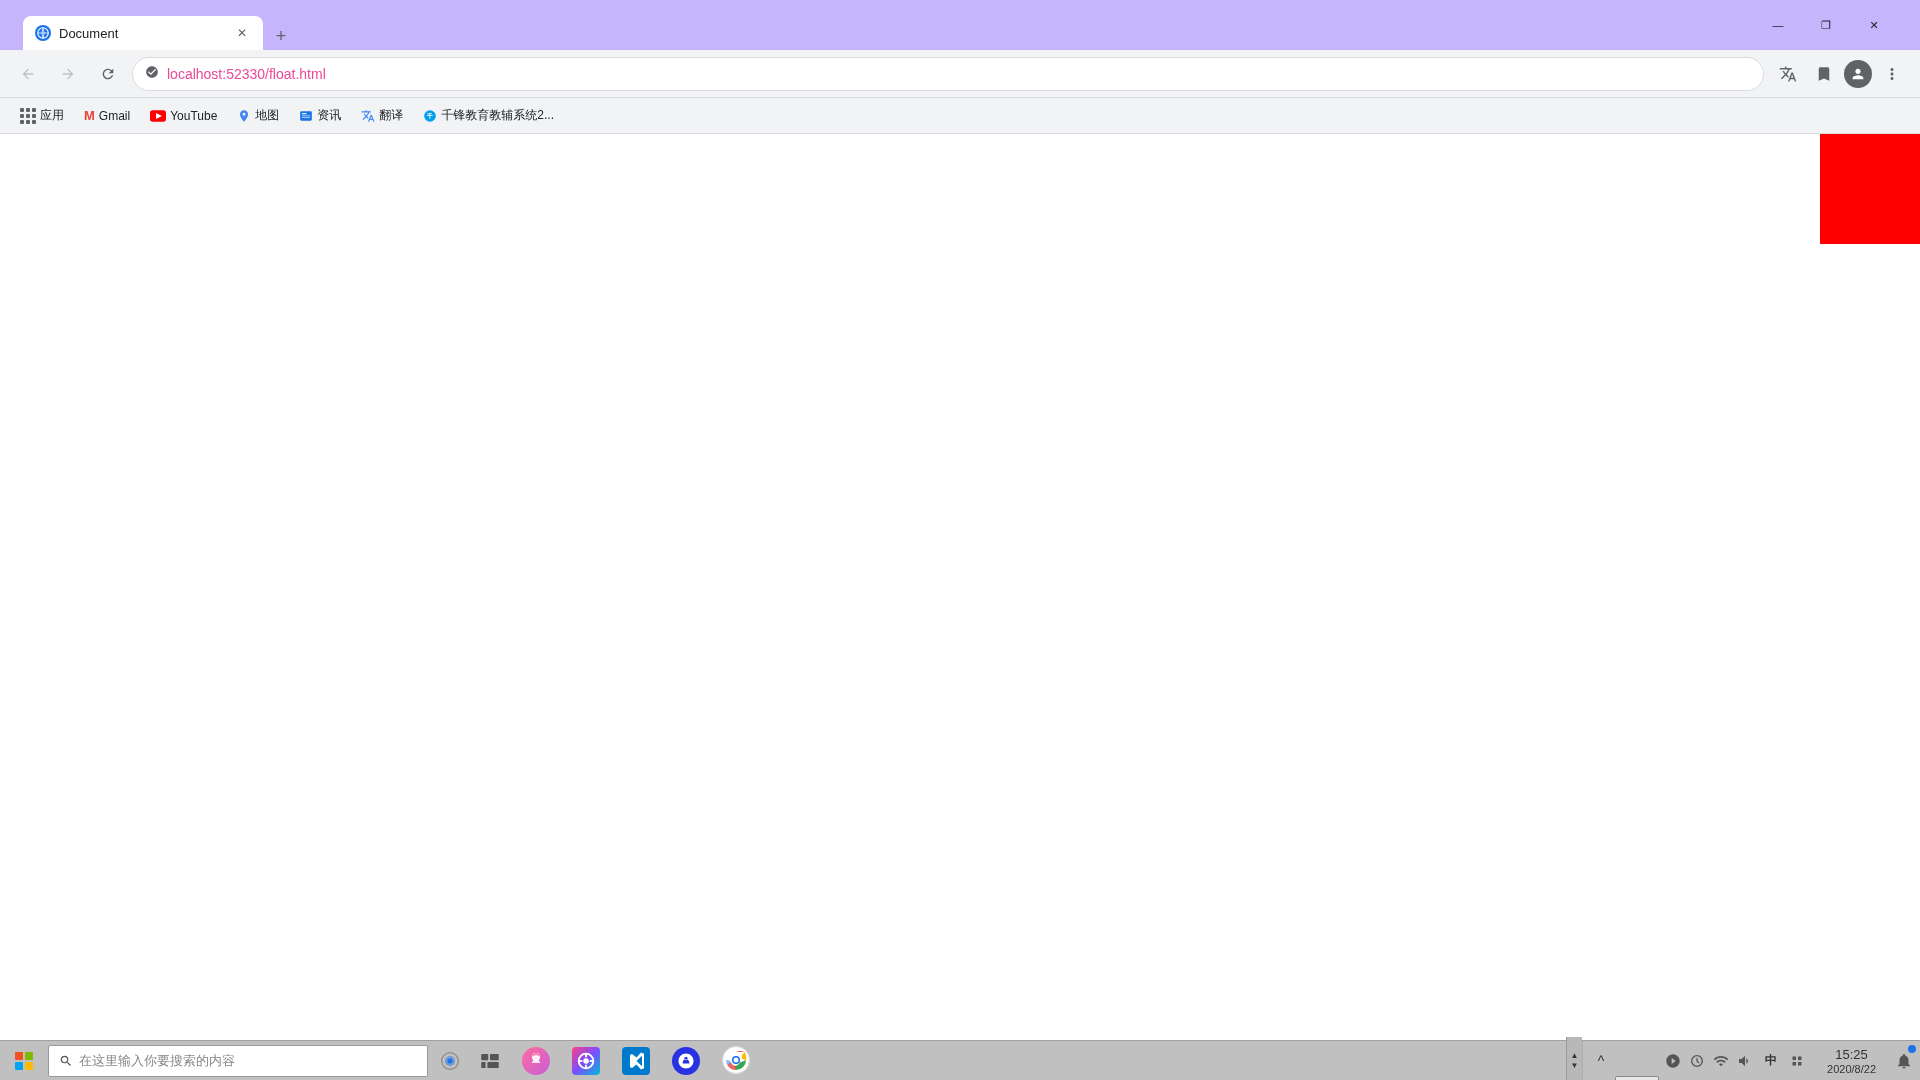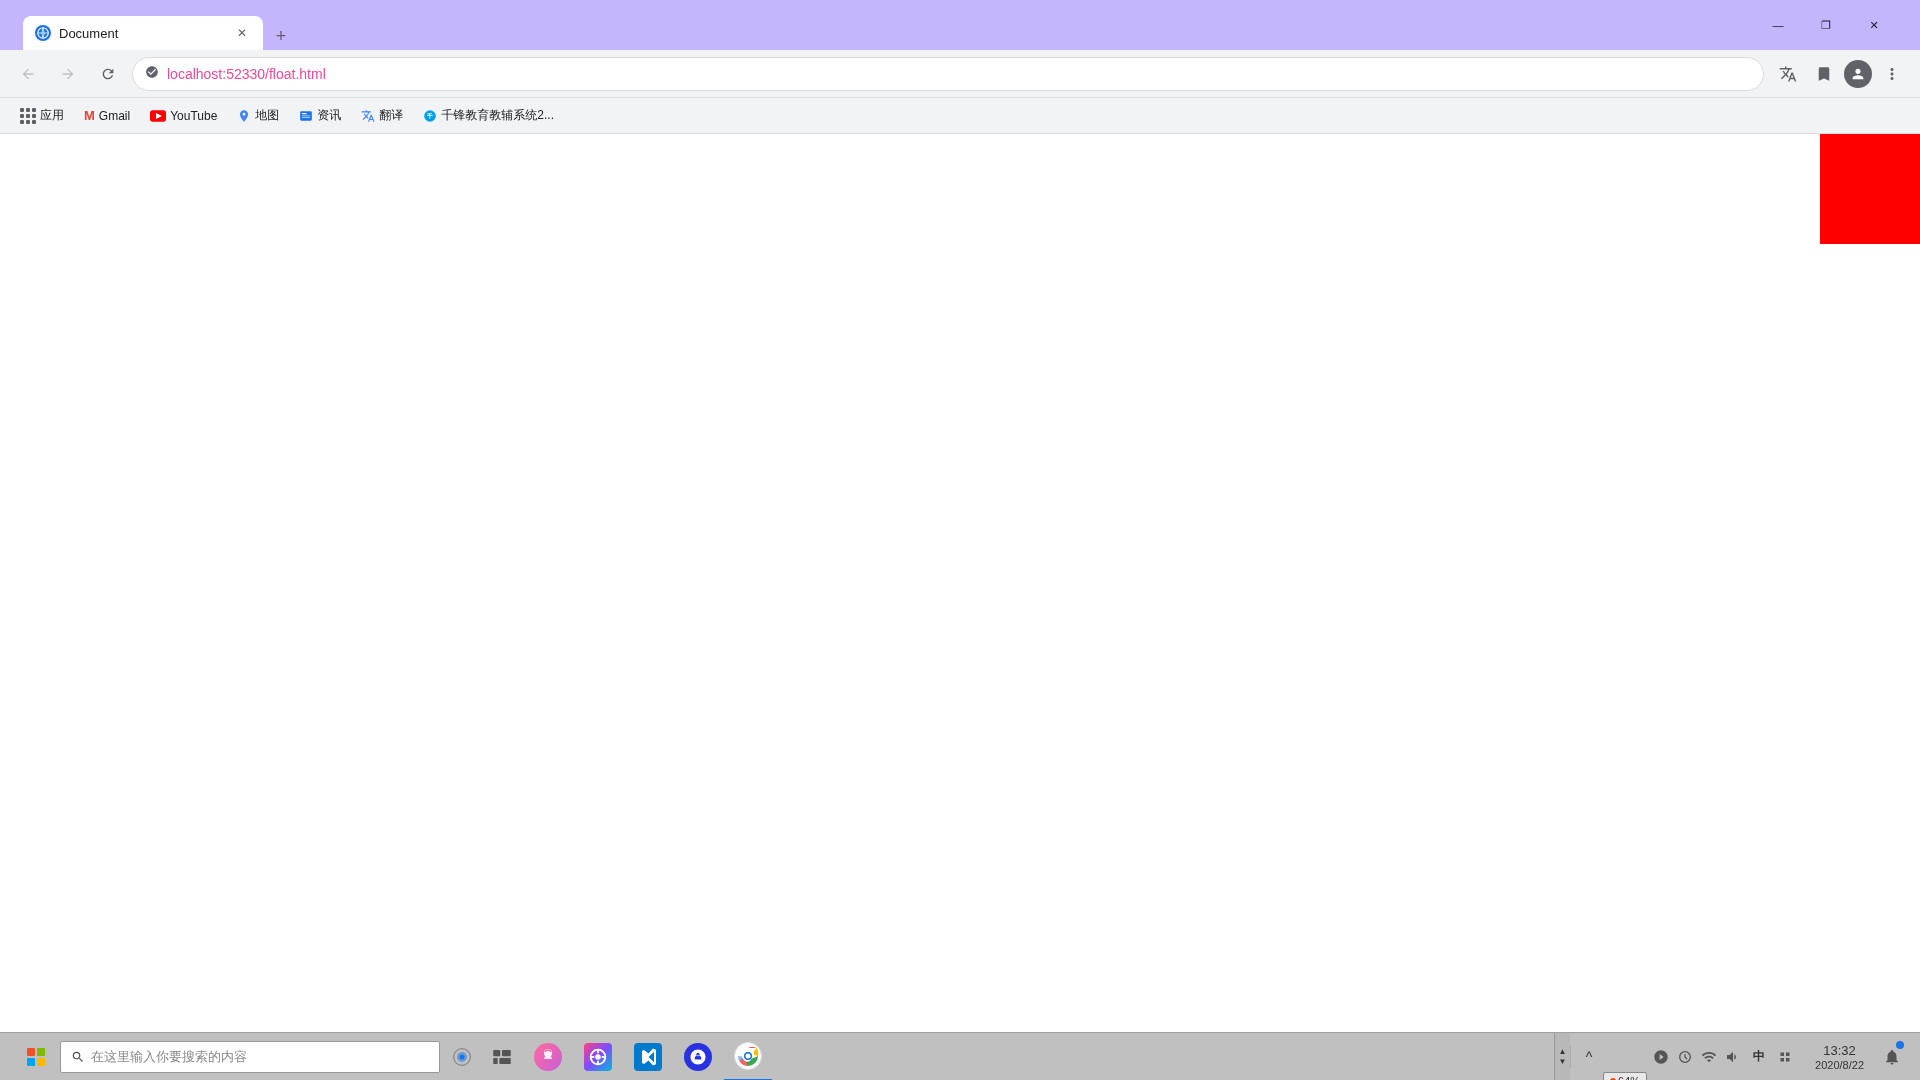--- a/index.html
+++ b/index.html
@@ -229,26 +229,26 @@
       position: absolute;
       top: 0;
       right: 0;
       width: 100px;
       height: 110px;
       background: #ff0000;
     }
 
     
     .taskbar {
-      height: 48px;
+      height: 40px;
       background: #c0c0c0;
       border-top: 1px solid #a0a0a0;
       display: flex;
       align-items: center;
-      padding: 12px;
+      padding: 0;
       position: relative;
     }
 
     .start-btn {
       width: 48px;
       height: 48px;
       display: flex;
       align-items: center;
       justify-content: center;
       cursor: pointer;
@@ -733,21 +733,21 @@
           <svg width="16" height="16" viewBox="0 0 24 24" fill="#555">
             <rect x="3" y="3" width="7" height="7" fill="#555"></rect>
             <rect x="14" y="3" width="7" height="7" fill="#555"></rect>
             <rect x="3" y="14" width="7" height="7" fill="#555"></rect>
             <rect x="14" y="14" width="7" height="7" fill="#555"></rect>
           </svg>
         </div>
       </div>
 
       <div class="clock-area">
-        <div class="clock-time">13:32</div>
+        <div class="clock-time">15:25</div>
         <div class="clock-date">2020/8/22</div>
       </div>
 
       <div class="notification-btn">
         <svg width="18" height="18" viewBox="0 0 24 24" fill="#555">
           <path d="M12 22c1.1 0 2-.9 2-2h-4c0 1.1.9 2 2 2zm6-6v-5c0-3.07-1.64-5.64-4.5-6.32V4c0-.83-.67-1.5-1.5-1.5s-1.5.67-1.5 1.5v.68C7.63 5.36 6 7.92 6 11v5l-2 2v1h16v-1l-2-2z"></path>
         </svg>
         <div class="notification-badge"></div>
       </div>
     </div>

